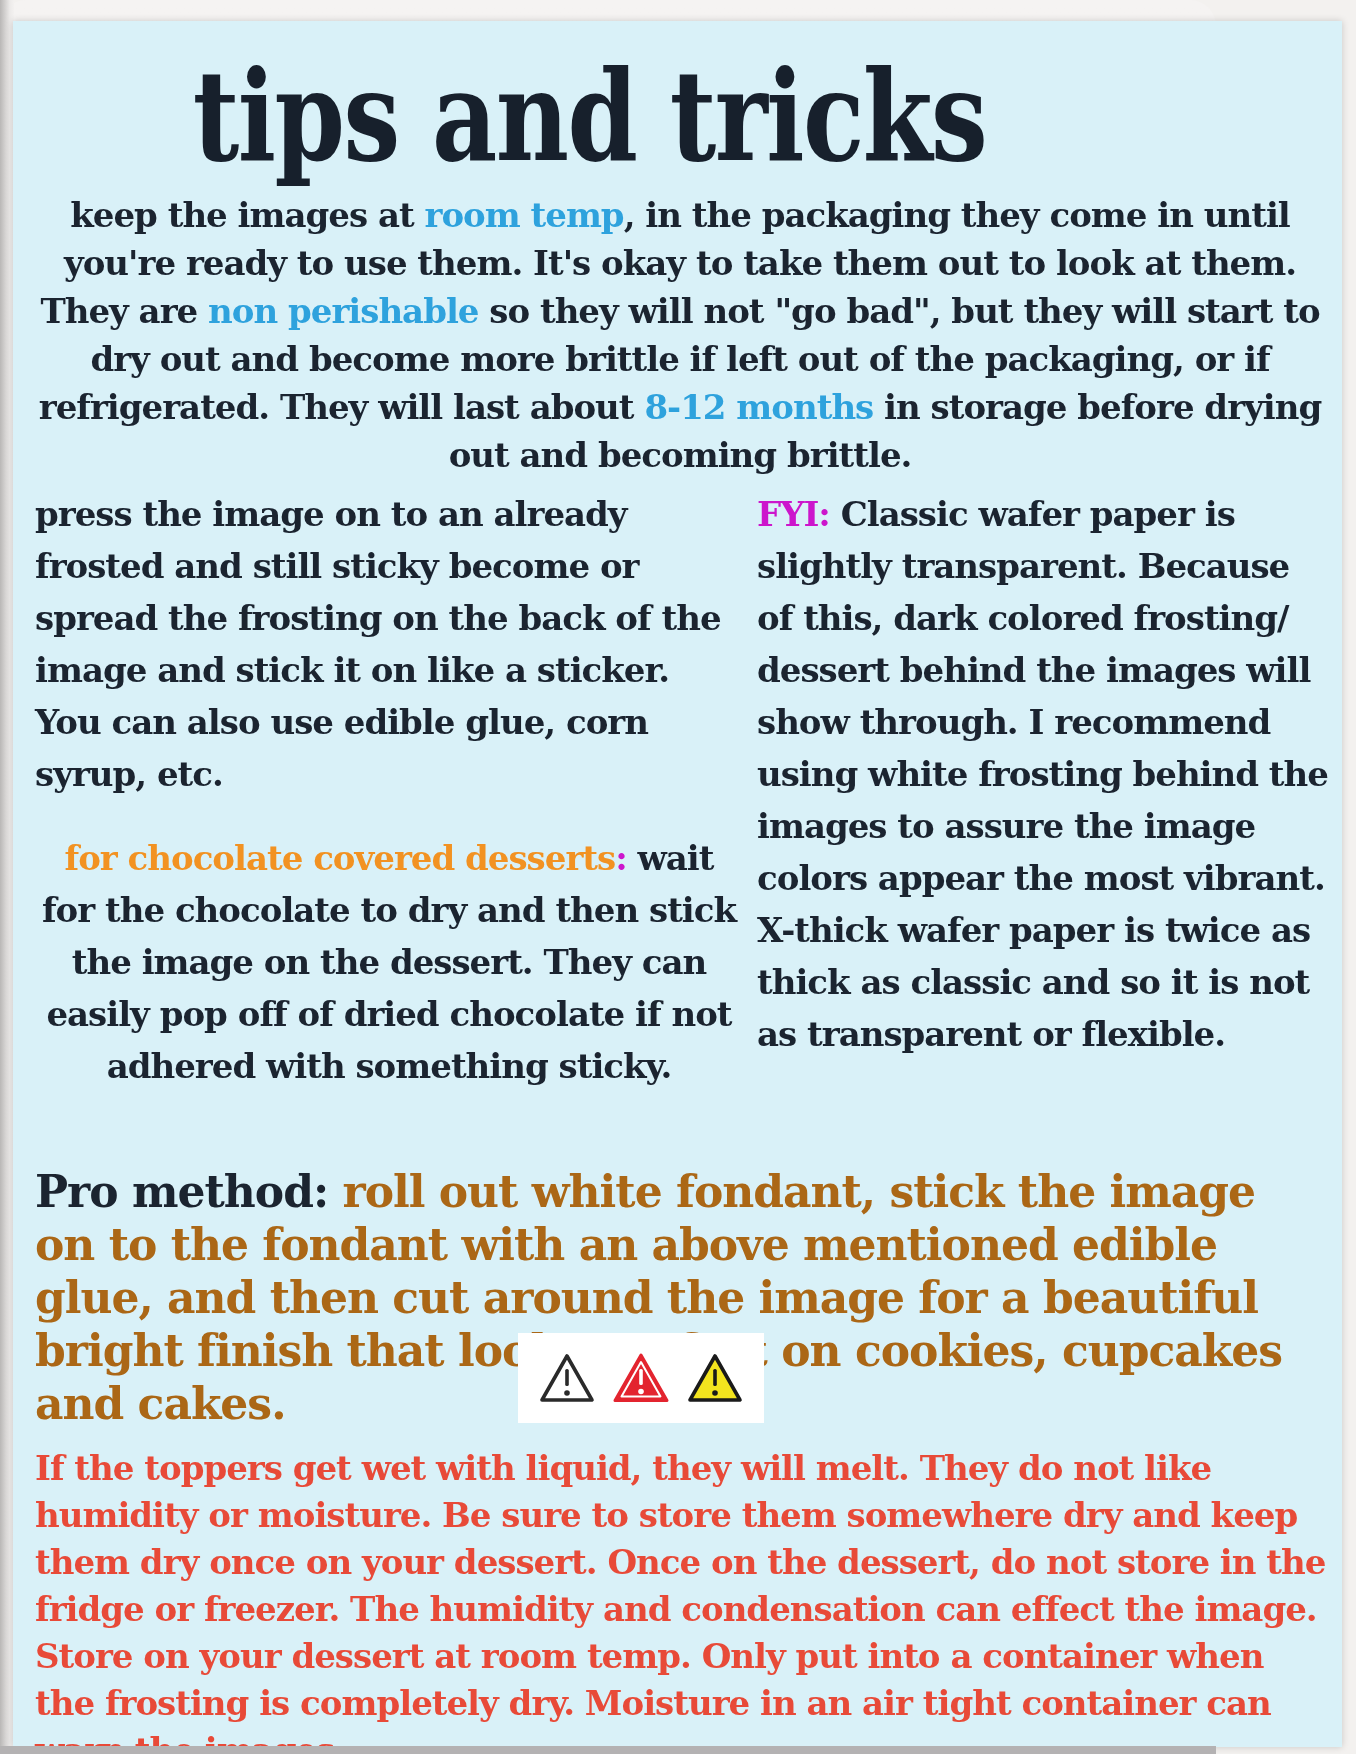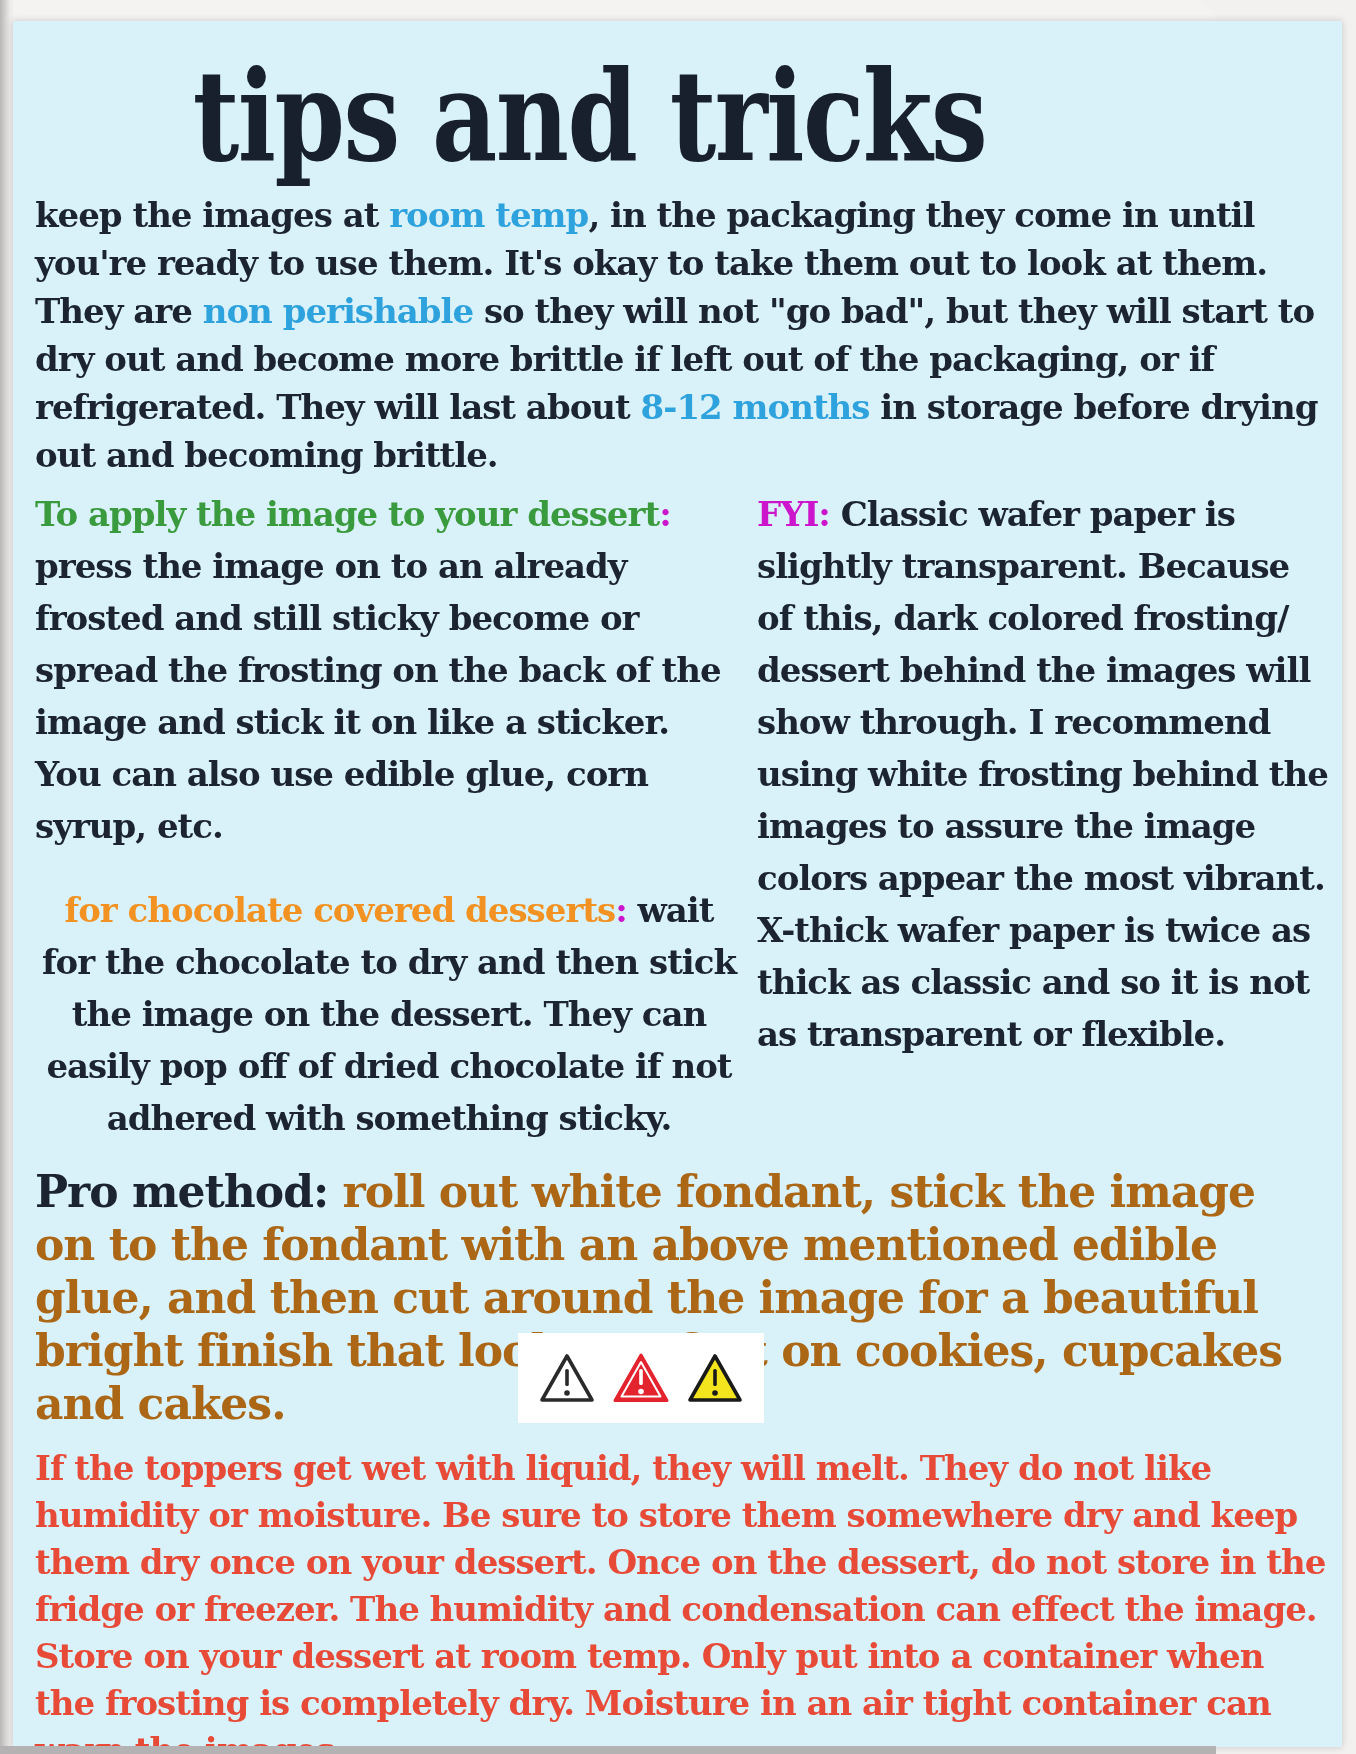--- a/index.html
+++ b/index.html
@@ -57,20 +57,21 @@
   }
   p { margin: 0; }
   .intro-paragraph {
     position: absolute;
     top: 170px;
     left: 22px;
     width: 1290px;
     font-size: 34px;
     line-height: 48px;
     letter-spacing: -1px;
+    text-align: center;
   }
   .left-column {
     position: absolute;
     top: 467px;
     left: 22px;
     width: 708px;
     font-size: 34px;
     line-height: 52px;
     letter-spacing: -1px;
   }
@@ -129,21 +130,21 @@
 <div class="photo-frame">
   <div class="frame-left-shade"></div>
 
   <div class="page">
 
     <div class="page-title">tips and tricks</div>
 
     <p class="intro-paragraph"><span>keep the images at </span><span class="blue">room temp</span><span>, in the packaging they come in until you're ready to use them. It's okay to take them out to look at them. They are </span><span class="blue">non perishable</span><span> so they will not "go bad", but they will start to dry out and become more brittle if left out of the packaging, or if refrigerated. They will last about </span><span class="blue">8-12 months</span><span> in storage before drying out and becoming brittle.</span></p>
 
     <div class="left-column">
-      <p><span class="green"><span>To apply the image to your dessert</span><span class="magenta">:</span></span><span class="dark">press the image on to an already frosted and still sticky become or spread the frosting on the back of the image and stick it on like a sticker. You can also use edible glue, corn syrup, etc.</span></p>
+      <p><span class="dark">press the image on to an already frosted and still sticky become or spread the frosting on the back of the image and stick it on like a sticker. You can also use edible glue, corn syrup, etc.</span></p>
       <p class="chocolate-paragraph"><span class="orange">for chocolate covered desserts</span><span class="magenta">:</span><span class="dark"> wait for the chocolate to dry and then stick the image on the dessert. They can easily pop off of dried chocolate if not adhered with something sticky.</span></p>
     </div>
 
     <div class="right-column">
       <p><span class="magenta">FYI:</span><span class="dark"> Classic wafer paper is slightly transparent. Because of this, dark colored frosting/ dessert behind the images will show through. I recommend using white frosting behind the images to assure the image colors appear the most vibrant. X-thick wafer paper is twice as thick as classic and so it is not as transparent or flexible.</span></p>
     </div>
 
     <p class="pro-paragraph"><span class="dark">Pro method:</span><span class="brown"> roll out white fondant, stick the image on to the fondant with an above mentioned edible glue, and then cut around the image for a beautiful bright finish that looks perfect on cookies, cupcakes and cakes.</span></p>
 
     <div class="warning-icons-box">

